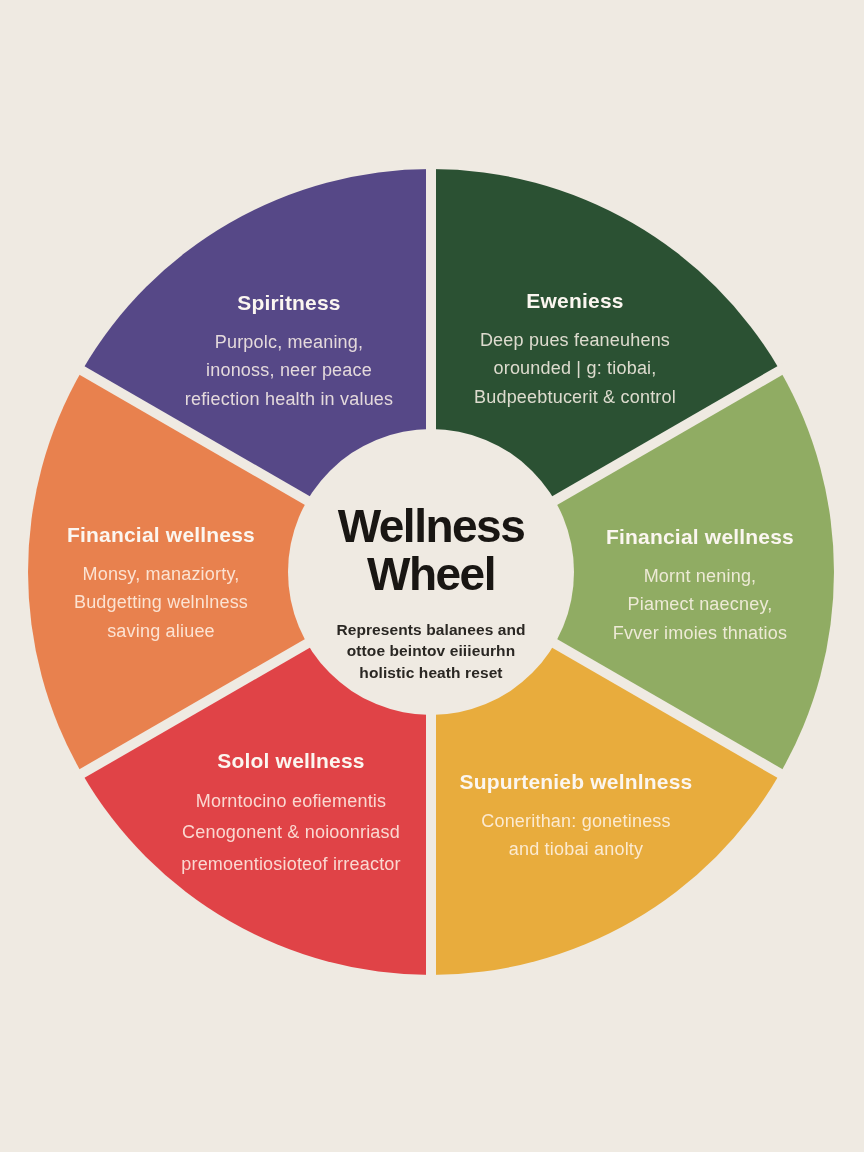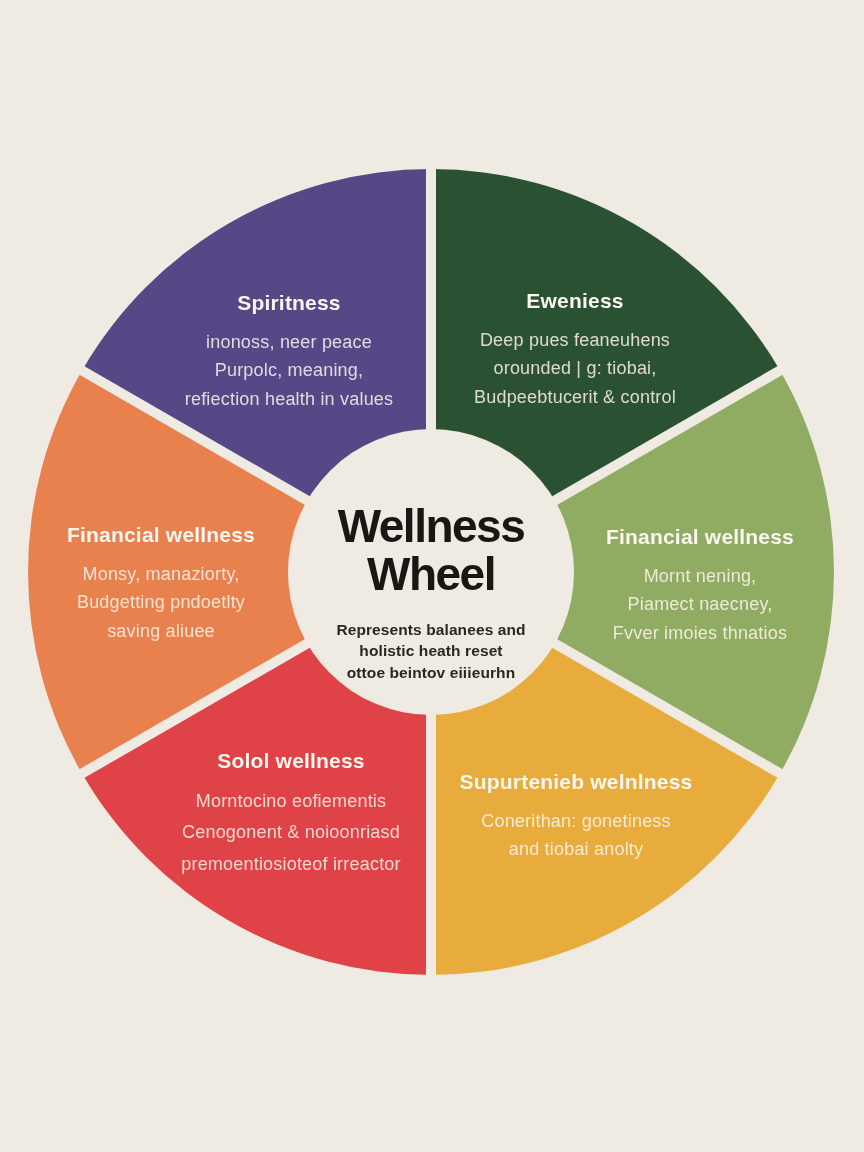--- a/index.html
+++ b/index.html
@@ -86,40 +86,40 @@
       <line x1="431" y1="572" x2="71.6" y2="779.5" stroke="#EFEAE2"></line>
       <line x1="431" y1="572" x2="71.6" y2="364.5" stroke="#EFEAE2"></line>
     </g>
 
     <circle cx="431" cy="572" r="143" fill="#EFEAE2"></circle>
   </svg>
 
   <div class="seg-text" style="left:289px; top:352px; width:300px">
     <div class="seg-title">Spiritness</div>
     <div class="seg-body">
+      <div>Purpolc, meaning,</div>
       <div>inonoss, neer peace</div>
-      <div>Purpolc, meaning,</div>
       <div>refiection health in values</div>
     </div>
   </div>
 
   <div class="seg-text" style="left:575px; top:350px; width:320px">
     <div class="seg-title">Eweniess</div>
     <div class="seg-body">
       <div>Deep pues feaneuhens</div>
       <div>orounded | g: tiobai,</div>
       <div>Budpeebtucerit &amp; control</div>
     </div>
   </div>
 
   <div class="seg-text" style="left:161px; top:584px; width:260px">
     <div class="seg-title">Financial wellness</div>
     <div class="seg-body">
       <div>Monsy, manaziorty,</div>
-      <div>Budgetting pndoetlty</div>
+      <div>Budgetting welnlness</div>
       <div>saving aliuee</div>
     </div>
   </div>
 
   <div class="seg-text" style="left:700px; top:586px; width:300px">
     <div class="seg-title">Financial wellness</div>
     <div class="seg-body">
       <div>Mornt nening,</div>
       <div>Piamect naecney,</div>
       <div>Fvver imoies thnatios</div>
@@ -143,18 +143,18 @@
     </div>
   </div>
 
   <div class="center-text" style="left:431px; top:593px; width:300px">
     <div class="center-title">
       <div>Wellness</div>
       <div>Wheel</div>
     </div>
     <div class="center-sub">
       <div>Represents balanees and</div>
+      <div>ottoe beintov eiiieurhn</div>
       <div>holistic heath reset</div>
-      <div>ottoe beintov eiiieurhn</div>
     </div>
   </div>
 
 </div>
 
 </body></html>

